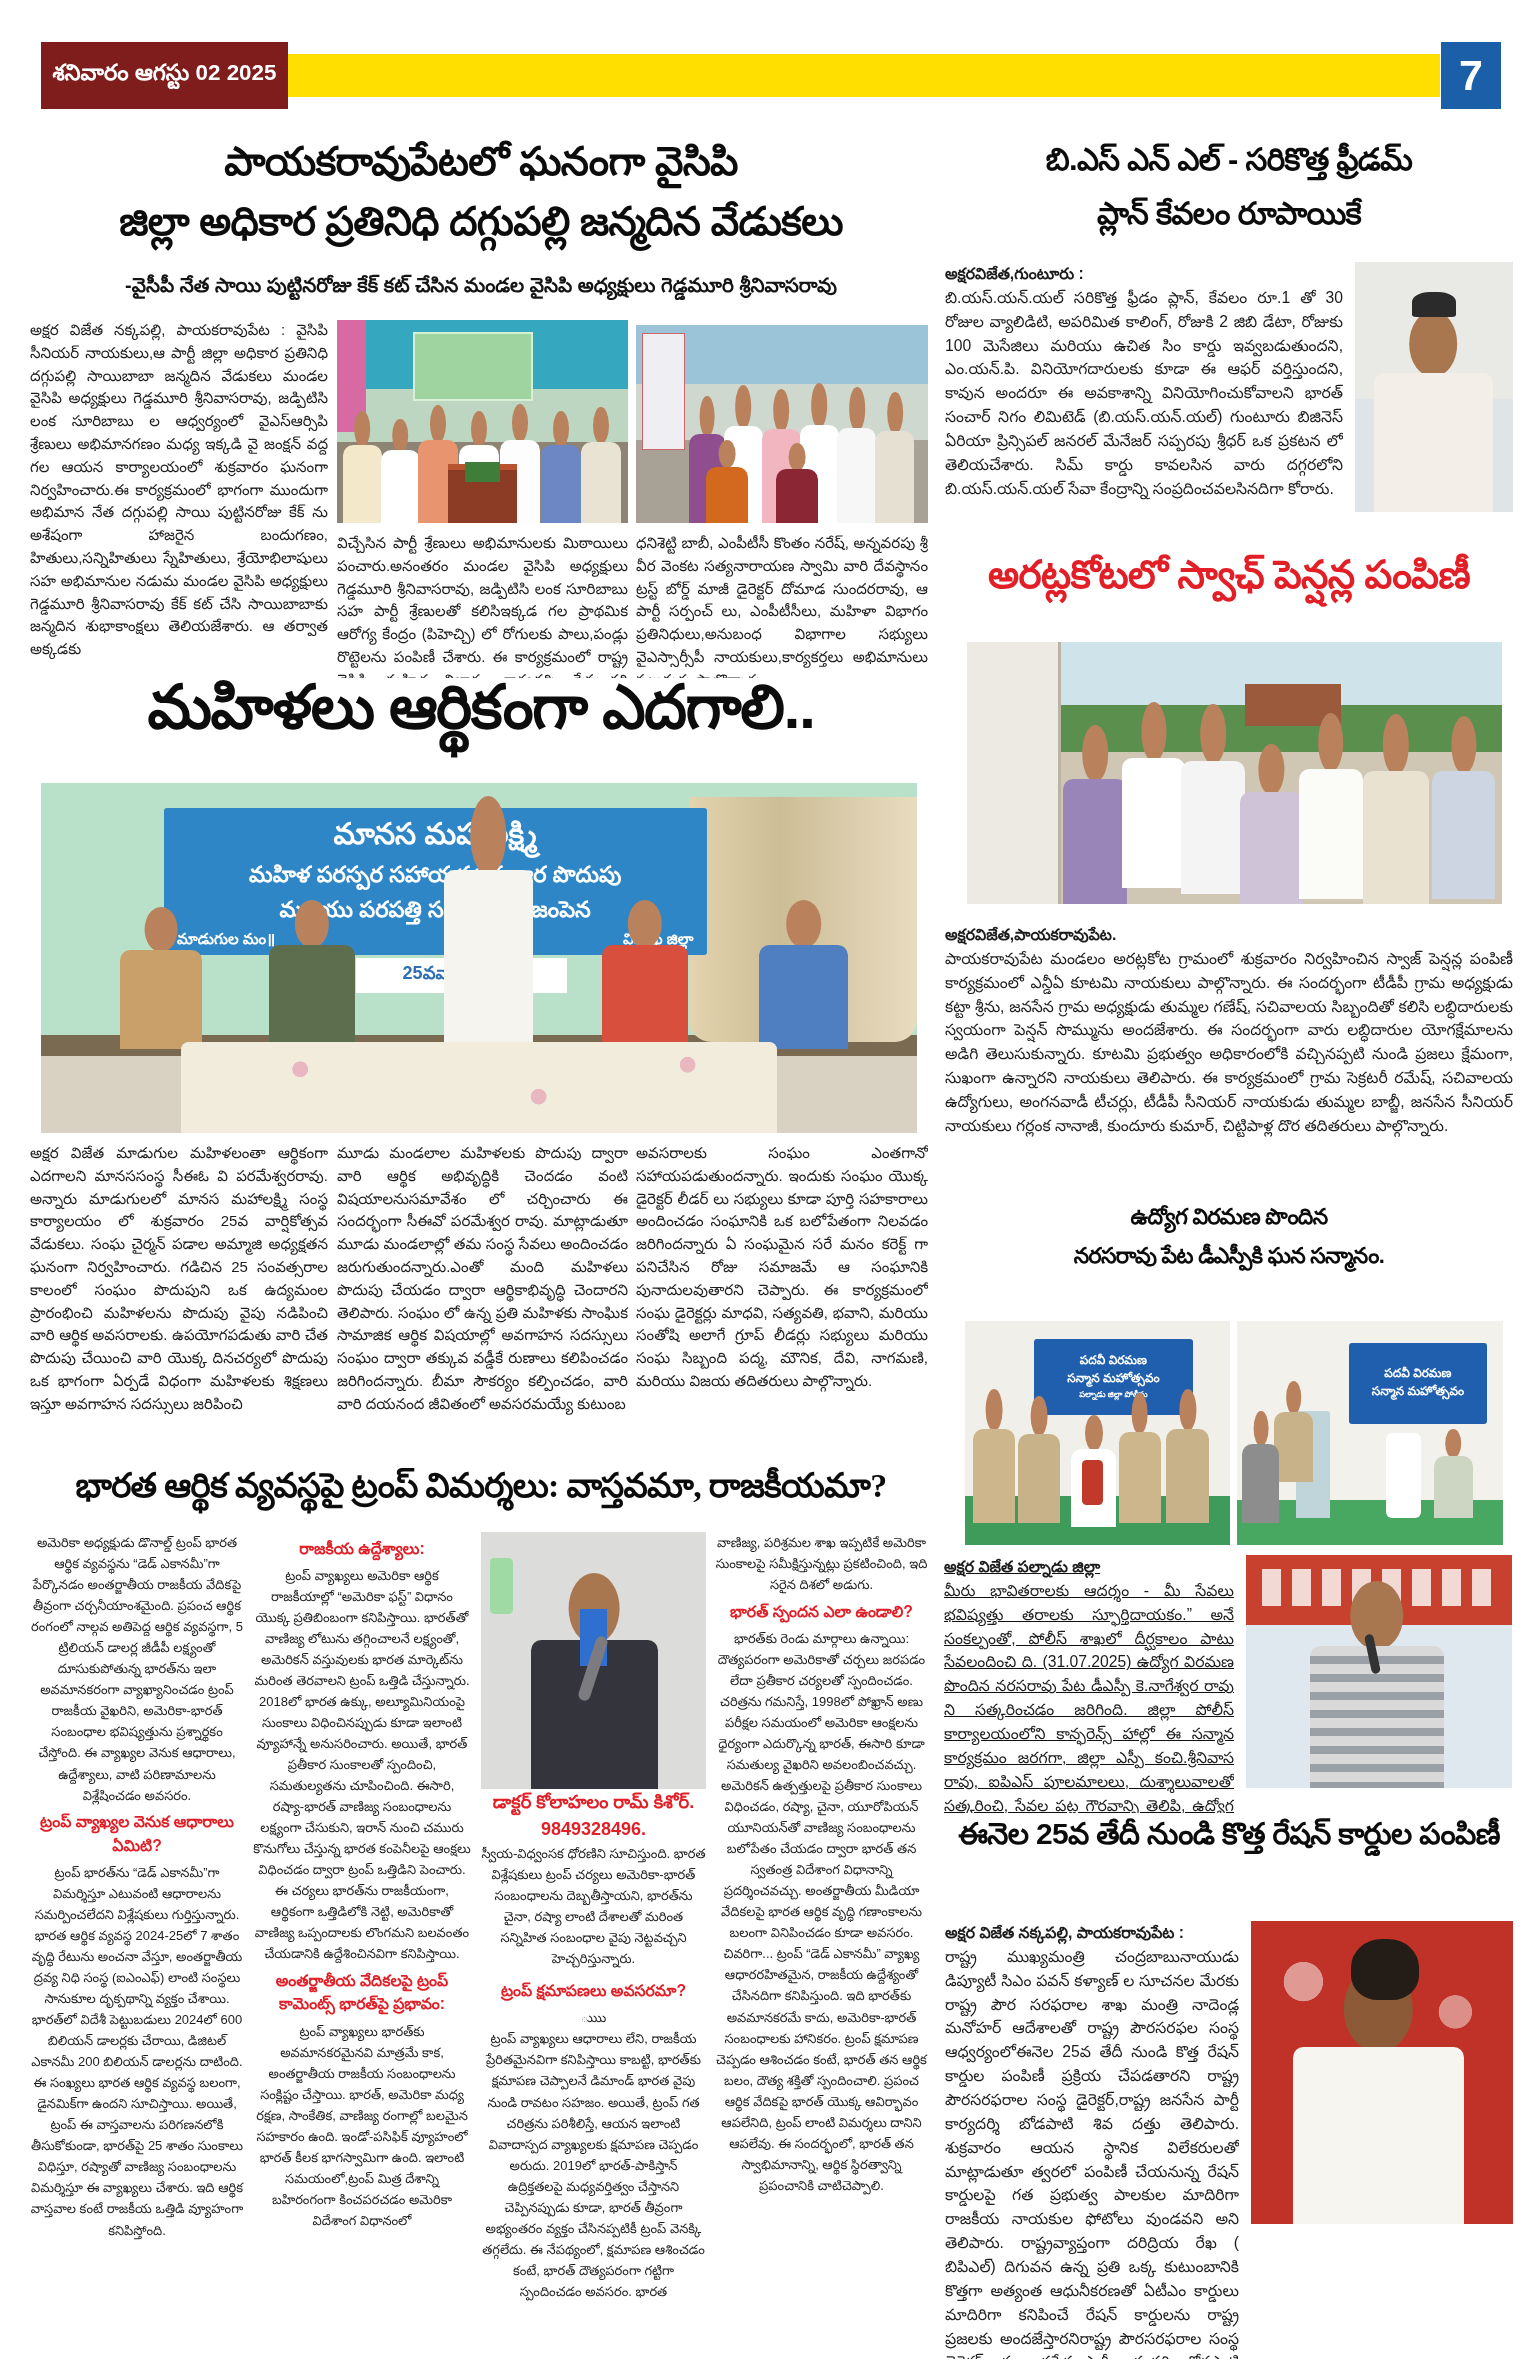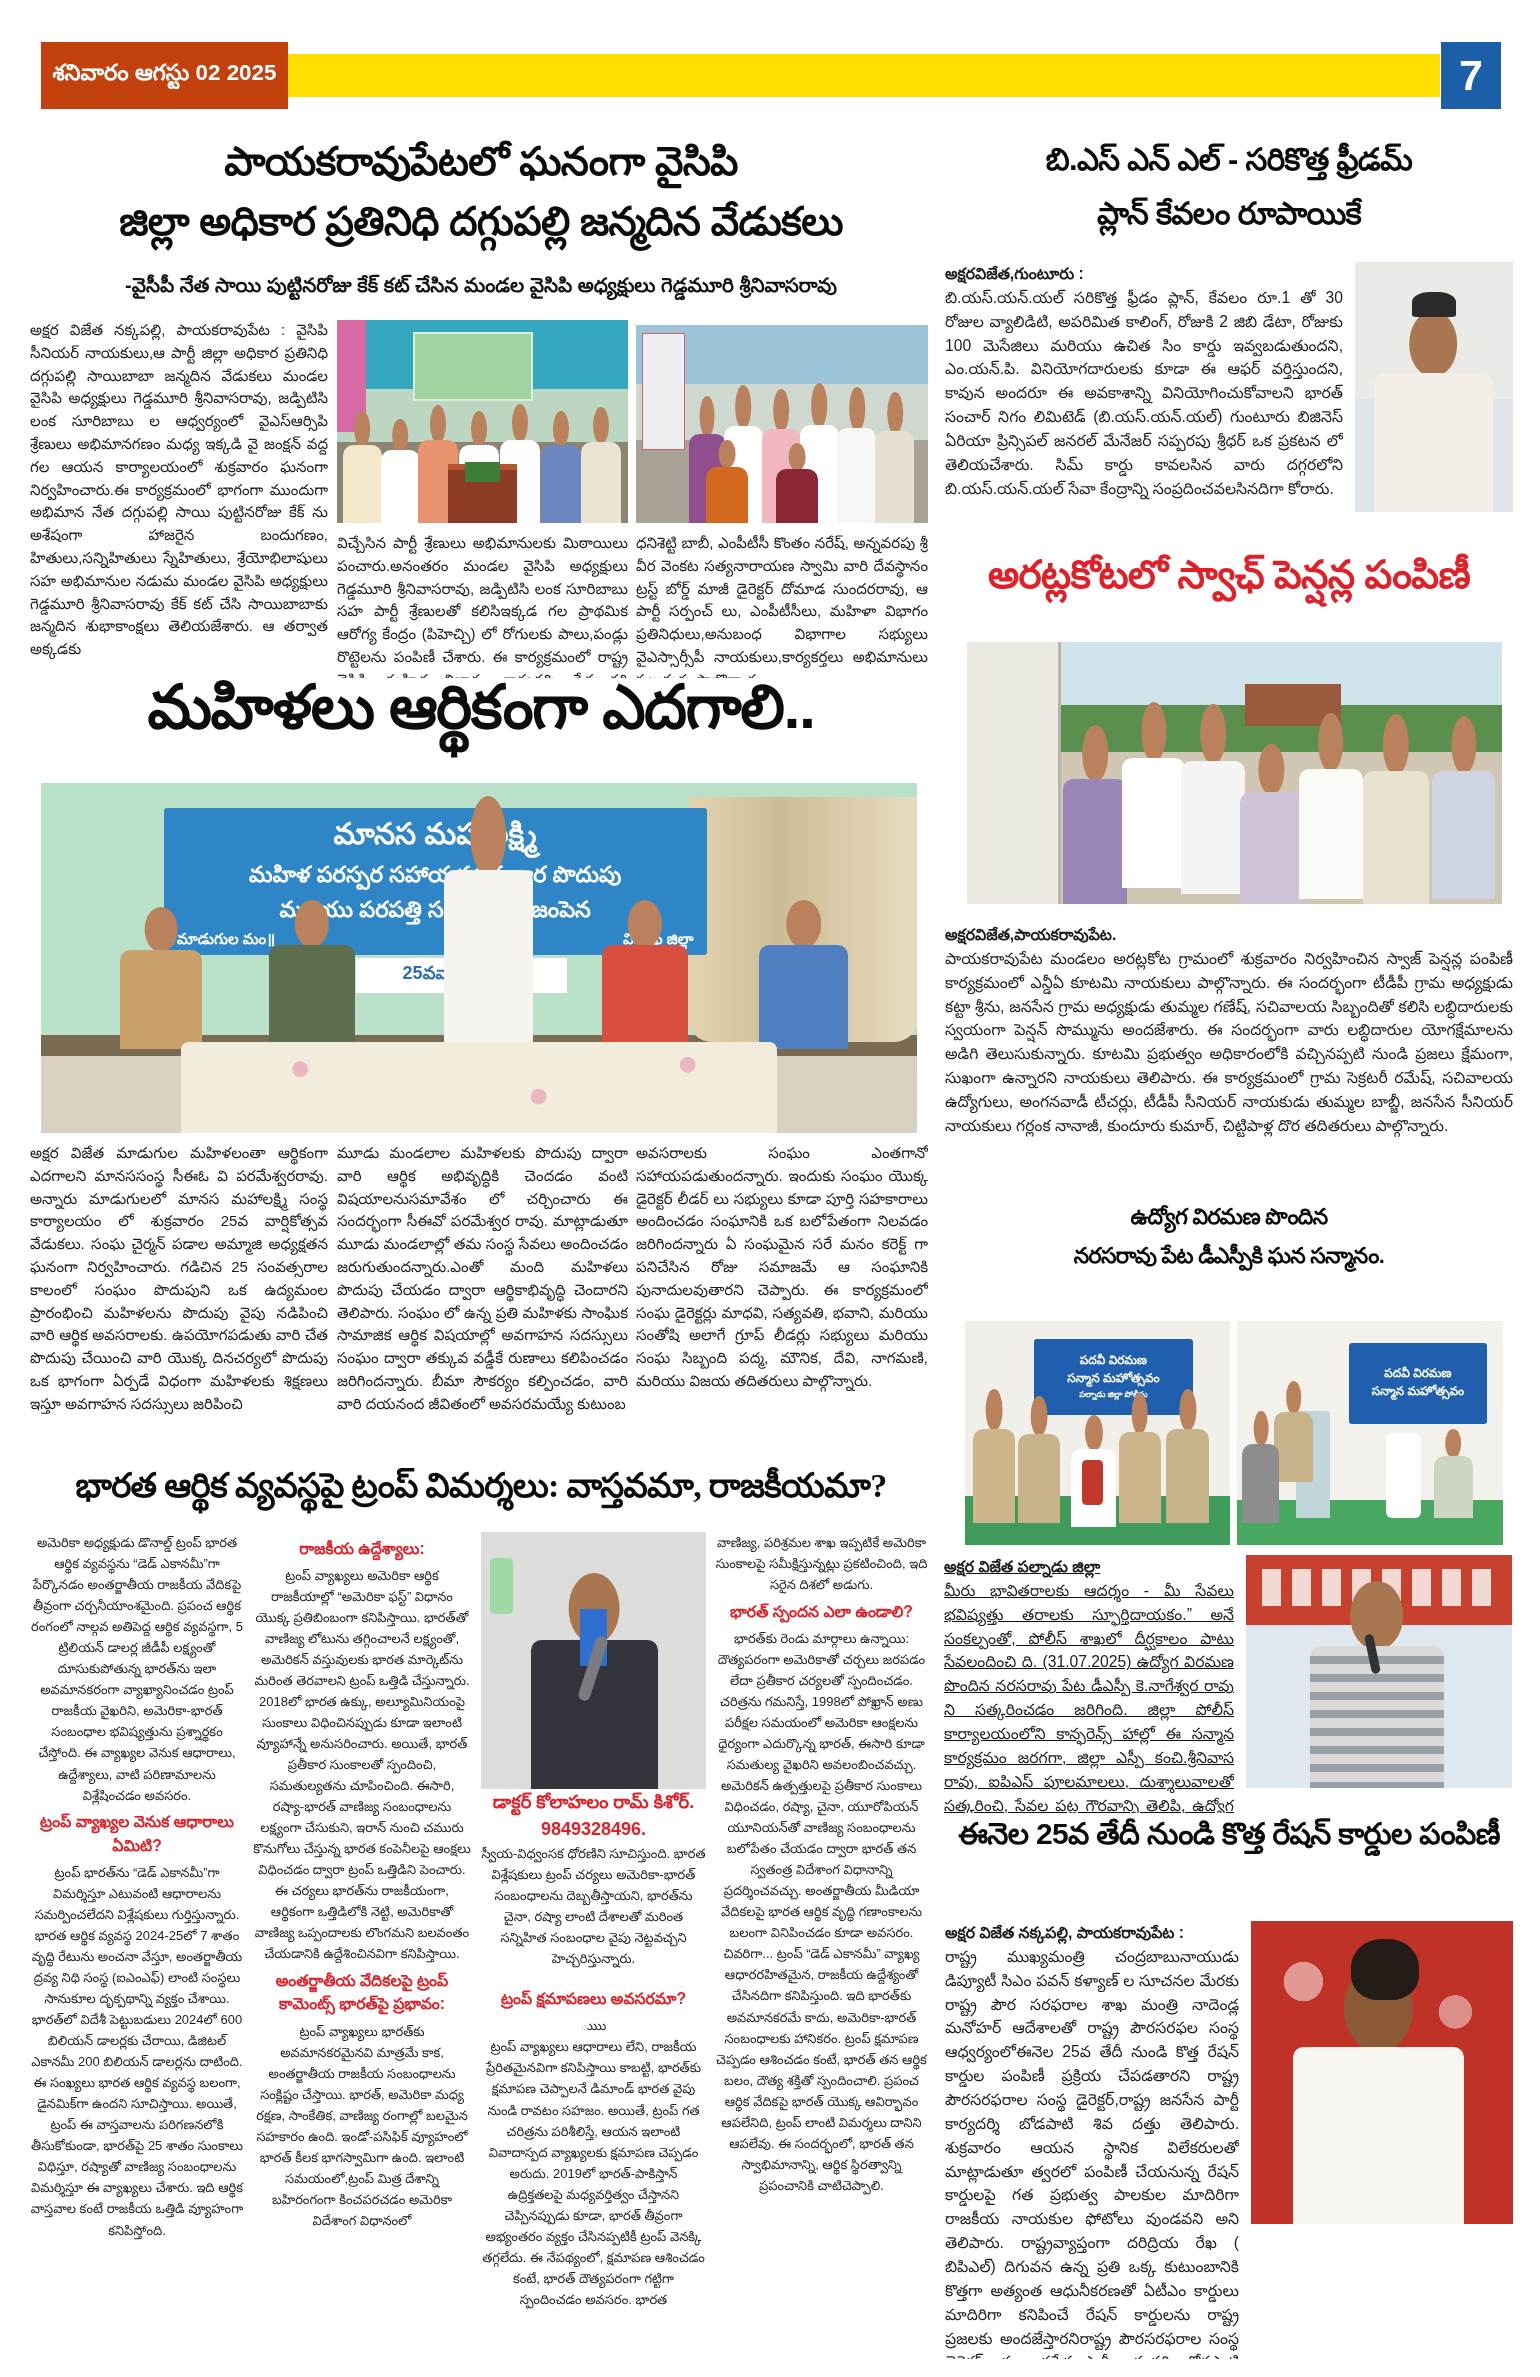--- a/index.html
+++ b/index.html
@@ -1,20 +1,20 @@
 <!DOCTYPE html>
 <html style="font-size:12px"><head>
 <meta charset="utf-8">
 <style>
   html,body{margin:0;padding:0;background:#ffffff;}
   .page{position:relative;width:1541px;height:2377px;background:#fff;overflow:hidden;
         font-family:"Liberation Sans","DejaVu Sans",sans-serif;color:#111;}
   .abs{position:absolute;}
   
-  .date-box{background:#c2410c;color:#fff;display:flex;align-items:center;justify-content:center;
+  .date-box{background:#7f1d1d;color:#fff;display:flex;align-items:center;justify-content:center;
             font-weight:bold;font-size:22.4px;}
   .yellow-bar{background:#ffdf00;}
   .pageno-box{background:#1a5fa8;color:#fff;display:flex;align-items:center;justify-content:center;
               font-weight:bold;font-size:43px;}
   
   .hl{font-weight:900;text-align:center;color:#0c0c0c;letter-spacing:-0.7px;}
   .hl-red{color:#e21f26;}
   .subhead{font-weight:800;text-align:center;color:#141414;}
   .red-sub{color:#e21f26;font-weight:800;text-align:center;font-size:15.7px;line-height:1.5;margin:4.5px 0;}
   
@@ -131,21 +131,21 @@
   <div class="abs" style="left:481px;top:1532px;width:225px;height:824px;overflow:hidden;">
     <div style="position:relative;width:225px;height:257px;background:#dcdcda;overflow:hidden;">
       <div class="abs" style="left:4%;top:10%;width:10%;height:22%;background:#9fd9a4;border-radius:4.5px;"></div>
       <span class="person" style="--x:22%;--b:-7.5px;--h:224px;--w:127px;--c:#34343c;--s:#a9774f;"></span>
       <div class="abs" style="left:44%;top:30%;width:12%;height:22%;background:#2f6fd0;"></div>
       <div class="abs" style="left:47%;top:40%;width:12px;height:67px;background:#7c7c80;transform:rotate(18deg);border-radius:6px;"></div>
     </div>
     <div class="caption-red">డాక్టర్ కోలాహలం రామ్ కిశోర్.</div>
     <div class="caption-red">9849328496.</div>
     <div class="ctxt">స్వీయ-విధ్వంసక ధోరణిని సూచిస్తుంది. భారత విశ్లేషకులు ట్రంప్ చర్యలు అమెరికా-భారత్ సంబంధాలను దెబ్బతీస్తాయని, భారత్‌ను చైనా, రష్యా లాంటి దేశాలతో మరింత సన్నిహిత సంబంధాల వైపు నెట్టవచ్చని హెచ్చరిస్తున్నారు.</div>
-    <div class="red-sub" style="margin-top:18px;">ట్రంప్ క్షమాపణలు అవసరమా?</div>
+    <div class="red-sub" style="margin-top:10px;">ట్రంప్ క్షమాపణలు అవసరమా?</div>
     <div class="ctxt">ుుుు</div>
     <div class="ctxt">ట్రంప్ వ్యాఖ్యలు ఆధారాలు లేని, రాజకీయ ప్రేరితమైనవిగా కనిపిస్తాయి కాబట్టి, భారత్‌కు క్షమాపణ చెప్పాలనే డిమాండ్ భారత వైపు నుండి రావటం సహజం. అయితే, ట్రంప్ గత చరిత్రను పరిశీలిస్తే, ఆయన ఇలాంటి వివాదాస్పద వ్యాఖ్యలకు క్షమాపణ చెప్పడం అరుదు. 2019లో భారత్-పాకిస్తాన్ ఉద్రిక్తతలపై మధ్యవర్తిత్వం చేస్తానని చెప్పినప్పుడు కూడా, భారత్ తీవ్రంగా అభ్యంతరం వ్యక్తం చేసినప్పటికీ ట్రంప్ వెనక్కి తగ్గలేదు. ఈ నేపథ్యంలో, క్షమాపణ ఆశించడం కంటే, భారత్ దౌత్యపరంగా గట్టిగా స్పందించడం అవసరం. భారత</div>
   </div>
 
   <div class="abs" style="left:714px;top:1532px;width:215px;height:824px;overflow:hidden;">
     <div class="ctxt">వాణిజ్య, పరిశ్రమల శాఖ ఇప్పటికే అమెరికా సుంకాలపై సమీక్షిస్తున్నట్లు ప్రకటించింది, ఇది సరైన దిశలో అడుగు.</div>
     <div class="red-sub">భారత్ స్పందన ఎలా ఉండాలి?</div>
     <div class="ctxt">భారత్‌కు రెండు మార్గాలు ఉన్నాయి: దౌత్యపరంగా అమెరికాతో చర్చలు జరపడం లేదా ప్రతీకార చర్యలతో స్పందించడం. చరిత్రను గమనిస్తే, 1998లో పోఖ్రాన్ అణు పరీక్షల సమయంలో అమెరికా ఆంక్షలను ధైర్యంగా ఎదుర్కొన్న భారత్, ఈసారి కూడా సమతుల్య వైఖరిని అవలంబించవచ్చు. అమెరికన్ ఉత్పత్తులపై ప్రతీకార సుంకాలు విధించడం, రష్యా, చైనా, యూరోపియన్ యూనియన్‌తో వాణిజ్య సంబంధాలను బలోపేతం చేయడం ద్వారా భారత్ తన స్వతంత్ర విదేశాంగ విధానాన్ని ప్రదర్శించవచ్చు. అంతర్జాతీయ మీడియా వేదికలపై భారత ఆర్థిక వృద్ధి గణాంకాలను బలంగా వినిపించడం కూడా అవసరం. చివరిగా... ట్రంప్ “డెడ్ ఎకానమీ” వ్యాఖ్య ఆధారరహితమైన, రాజకీయ ఉద్దేశ్యంతో చేసినదిగా కనిపిస్తుంది. ఇది భారత్‌కు అవమానకరమే కాదు, అమెరికా-భారత్ సంబంధాలకు హానికరం. ట్రంప్ క్షమాపణ చెప్పడం ఆశించడం కంటే, భారత్ తన ఆర్థిక బలం, దౌత్య శక్తితో స్పందించాలి. ప్రపంచ ఆర్థిక వేదికపై భారత్ యొక్క ఆవిర్భావం ఆపలేనిది, ట్రంప్ లాంటి విమర్శలు దానిని ఆపలేవు. ఈ సందర్భంలో, భారత్ తన స్వాభిమానాన్ని, ఆర్థిక స్థిరత్వాన్ని ప్రపంచానికి చాటిచెప్పాలి.</div>
   </div>
 

